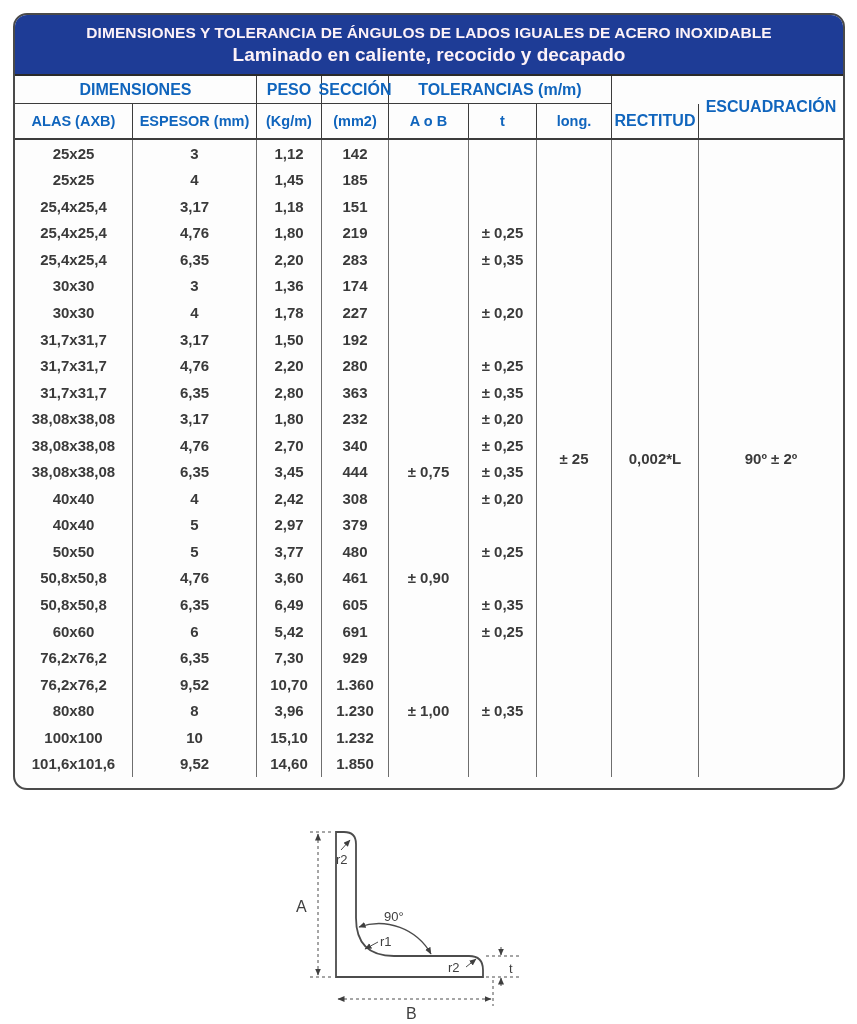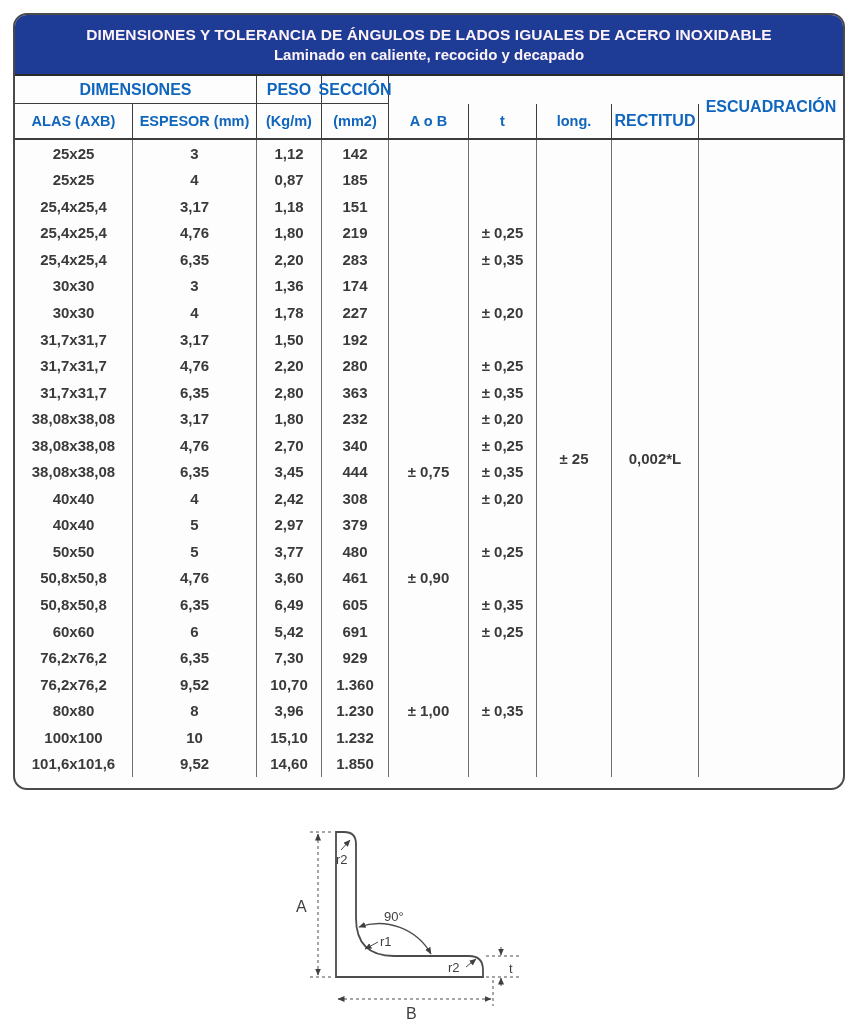--- a/index.html
+++ b/index.html
@@ -12,21 +12,21 @@
     position:absolute;left:13px;top:13px;width:832px;height:777px;
     box-sizing:border-box;border:2px solid #4a4a4a;border-radius:14px;
     overflow:hidden;background:#fdfdfd;
   }
   .banner{
     height:61px;background:#1e3c96;color:#fdf2f8;
     display:flex;flex-direction:column;justify-content:center;align-items:center;
     border-bottom:2px solid #2a2a2a;box-sizing:border-box;
   }
   .banner-line1{font-size:15.5px;font-weight:bold;letter-spacing:0.1px;}
-  .banner-line2{font-size:15px;font-weight:bold;margin-top:2px;}
+  .banner-line2{font-size:19px;font-weight:bold;margin-top:2px;}
   .hdr{
     display:grid;
     grid-template-columns:118px 124px 65px 67px 80px 68px 75px 87px 1fr;
     grid-template-rows:28px 34px;
     box-sizing:border-box;border-bottom:2px solid #3c3c3c;
     color:#1065bd;font-weight:bold;
   }
   .hcell{
     display:flex;align-items:center;justify-content:center;
     border-right:1.5px solid #3c3c3c;box-sizing:border-box;
@@ -70,41 +70,42 @@
 <div class="spec-table">
   <div class="banner">
     <div class="banner-line1">DIMENSIONES Y TOLERANCIA DE ÁNGULOS DE LADOS IGUALES DE ACERO INOXIDABLE</div>
     <div class="banner-line2">Laminado en caliente, recocido y decapado</div>
   </div>
 
   <div class="hdr">
     <div class="hcell bline h-dim">DIMENSIONES</div>
     <div class="hcell bline h-peso">PESO</div>
     <div class="hcell bline h-sec">SECCIÓN</div>
+    <div class="hcell bline h-tol">TOLERANCIAS (m/m)</div>
     <div class="hcell h-rect">RECTITUD</div>
     <div class="hcell last h-esc">ESCUADRACIÓN</div>
     <div class="hcell sub h-esp">ESPESOR (mm)</div>
     <div class="hcell sub h-alas">ALAS (AXB)</div>
     <div class="hcell sub h-kgm">(Kg/m)</div>
     <div class="hcell sub h-mm2">(mm2)</div>
     <div class="hcell sub h-aob">A o B</div>
     <div class="hcell sub h-t">t</div>
     <div class="hcell sub h-long">long.</div>
   </div>
 
   <div class="tbody" id="tbody">
       <div class="bcell" style="grid-area: 1 / 1;">25x25</div>
       <div class="bcell" style="grid-area: 1 / 2;">3</div>
       <div class="bcell" style="grid-area: 1 / 3;">1,12</div>
       <div class="bcell" style="grid-area: 1 / 4;">142</div>
       <div class="bcell" style="grid-area: 1 / 5;"></div>
       <div class="bcell" style="grid-area: 1 / 6;"></div>
       <div class="bcell" style="grid-area: 2 / 1;">25x25</div>
       <div class="bcell" style="grid-area: 2 / 2;">4</div>
-      <div class="bcell" style="grid-area: 2 / 3;">0,87</div>
+      <div class="bcell" style="grid-area: 2 / 3;">1,45</div>
       <div class="bcell" style="grid-area: 2 / 4;">185</div>
       <div class="bcell" style="grid-area: 2 / 5;"></div>
       <div class="bcell" style="grid-area: 2 / 6;"></div>
       <div class="bcell" style="grid-area: 3 / 1;">25,4x25,4</div>
       <div class="bcell" style="grid-area: 3 / 2;">3,17</div>
       <div class="bcell" style="grid-area: 3 / 3;">1,18</div>
       <div class="bcell" style="grid-area: 3 / 4;">151</div>
       <div class="bcell" style="grid-area: 3 / 5;"></div>
       <div class="bcell" style="grid-area: 3 / 6;"></div>
       <div class="bcell" style="grid-area: 4 / 1;">25,4x25,4</div>
@@ -228,20 +229,21 @@
       <div class="bcell" style="grid-area: 23 / 5;"></div>
       <div class="bcell" style="grid-area: 23 / 6;"></div>
       <div class="bcell" style="grid-area: 24 / 1;">101,6x101,6</div>
       <div class="bcell" style="grid-area: 24 / 2;">9,52</div>
       <div class="bcell" style="grid-area: 24 / 3;">14,60</div>
       <div class="bcell" style="grid-area: 24 / 4;">1.850</div>
       <div class="bcell" style="grid-area: 24 / 5;"></div>
       <div class="bcell" style="grid-area: 24 / 6;"></div>
       <div class="bcell" style="grid-area: 1 / 7 / 25;">± 25</div>
       <div class="bcell" style="grid-area: 1 / 8 / 25;">0,002*L</div>
+      <div class="bcell nbr" style="grid-area: 1 / 9 / 25;">90º ± 2º</div>
     </div>
 </div>
 
 <svg class="diagram" width="300" height="208" viewBox="0 0 300 208">
   <defs>
     <marker id="arw" markerWidth="9" markerHeight="8" refX="6.5" refY="3" orient="auto-start-reverse" markerUnits="userSpaceOnUse">
       <path d="M0,0 L7,3 L0,6 Z" fill="#3f3f3f"></path>
     </marker>
   </defs>
 

